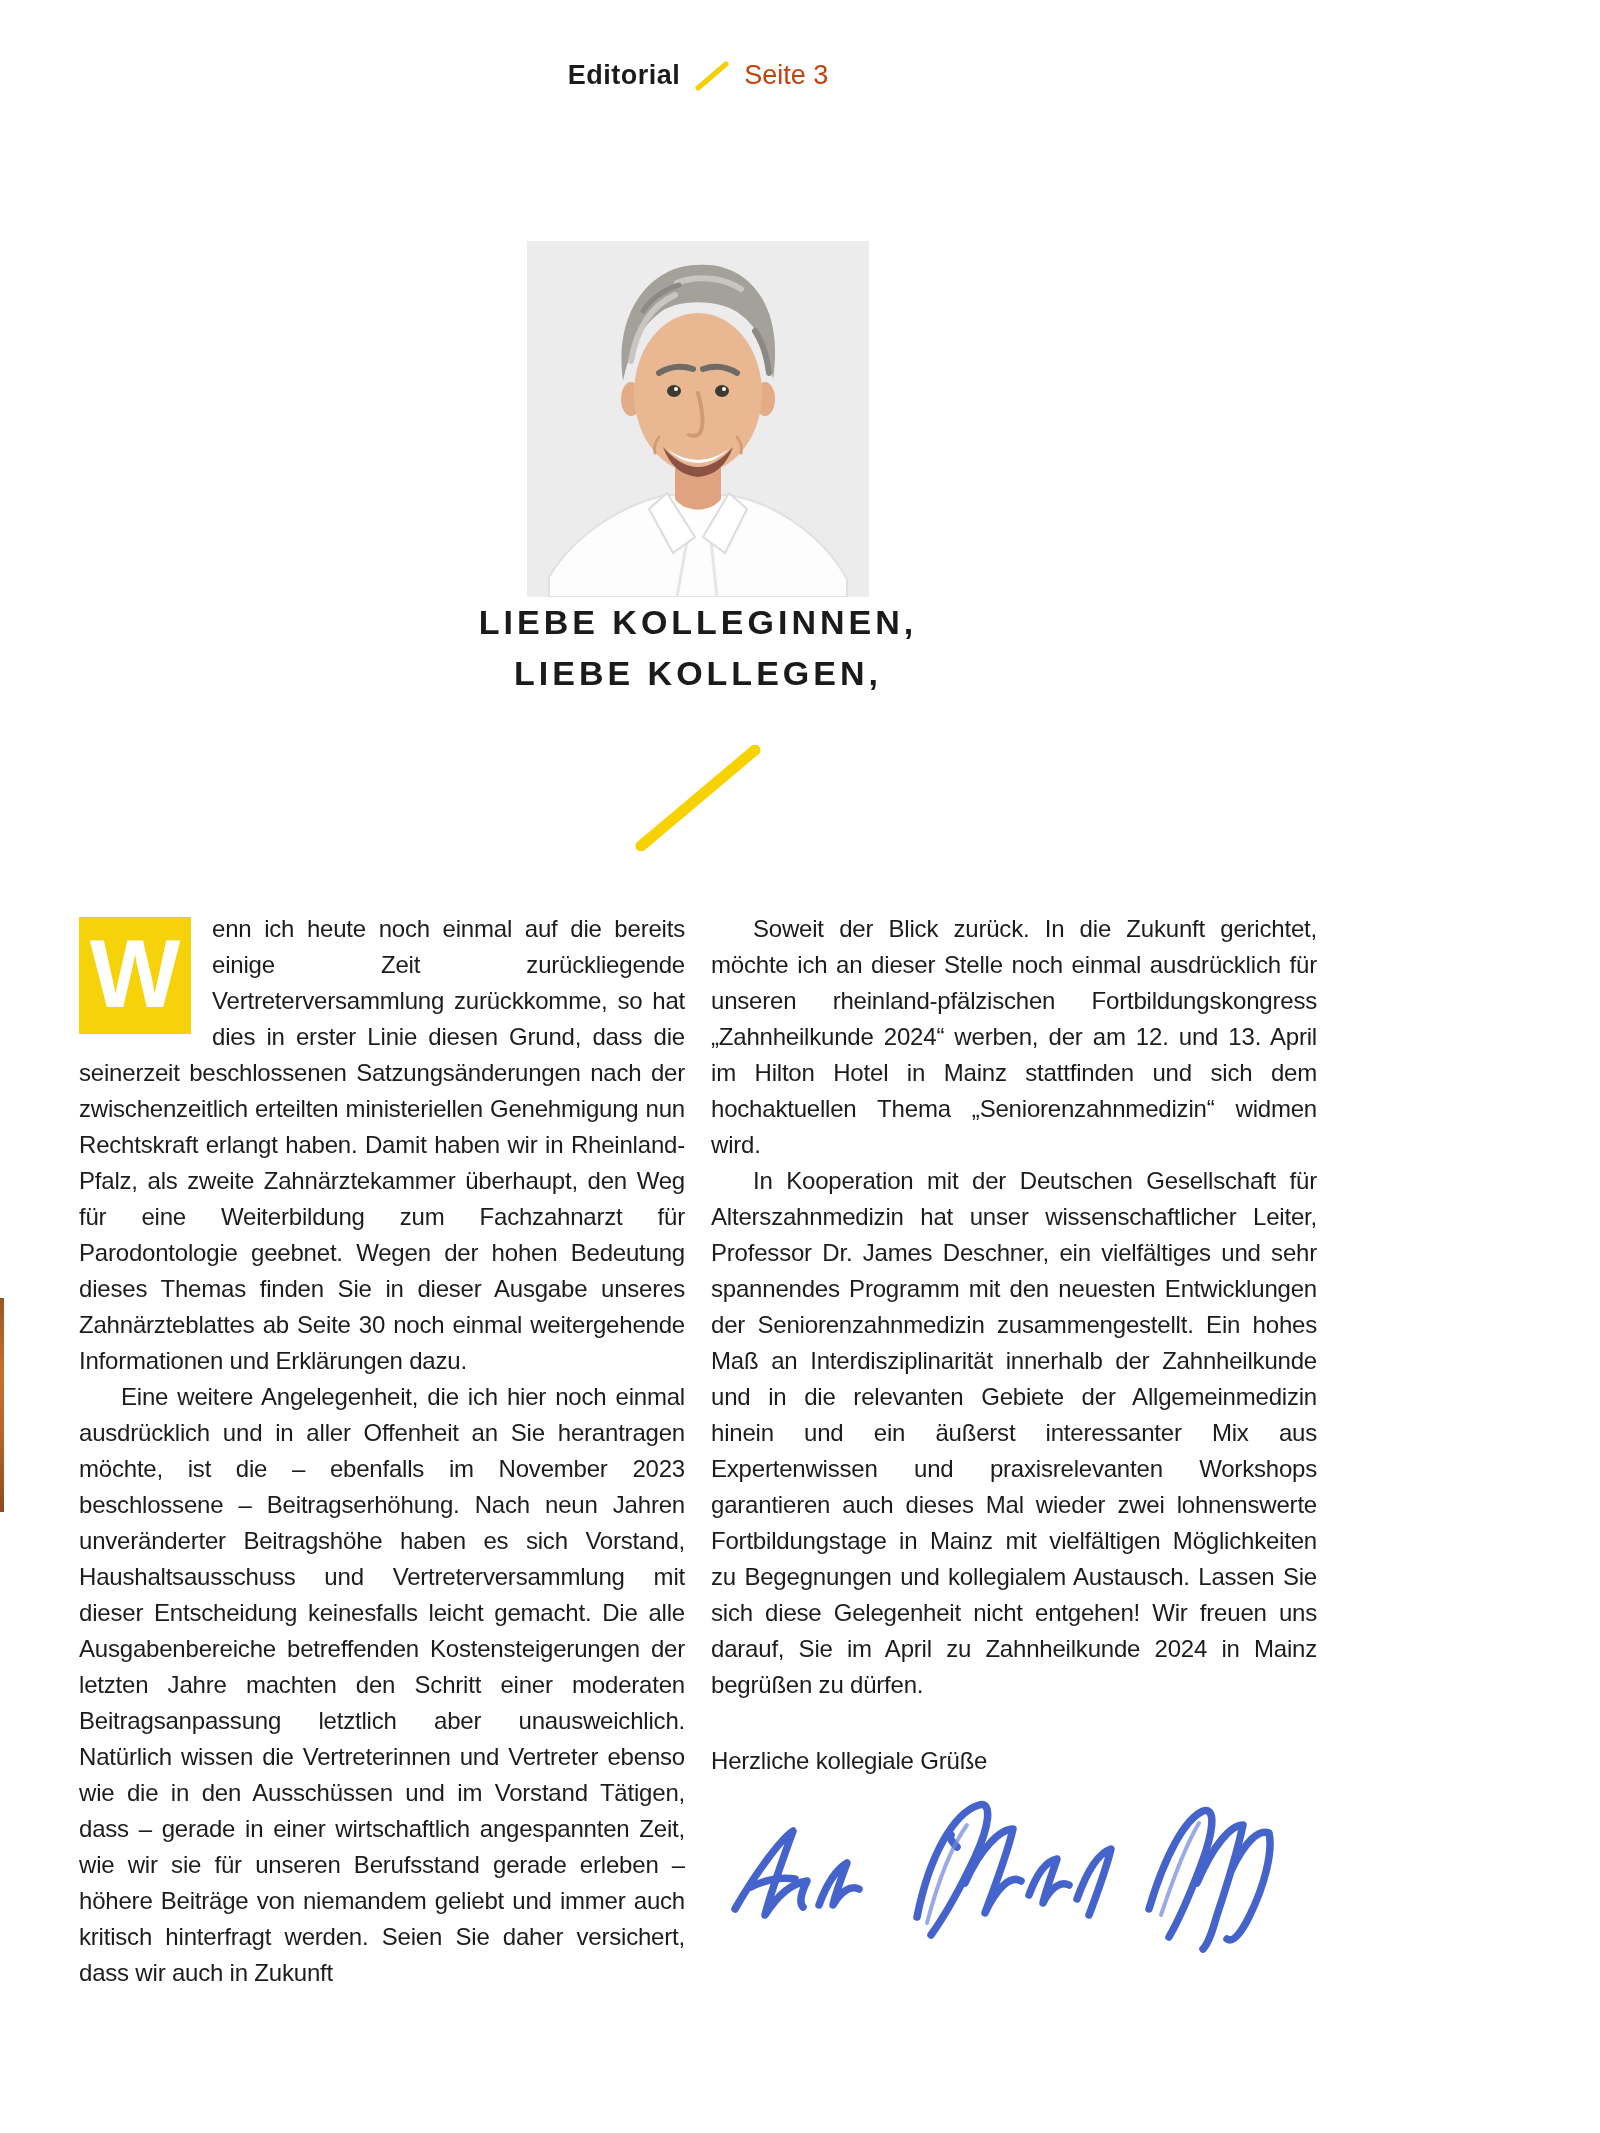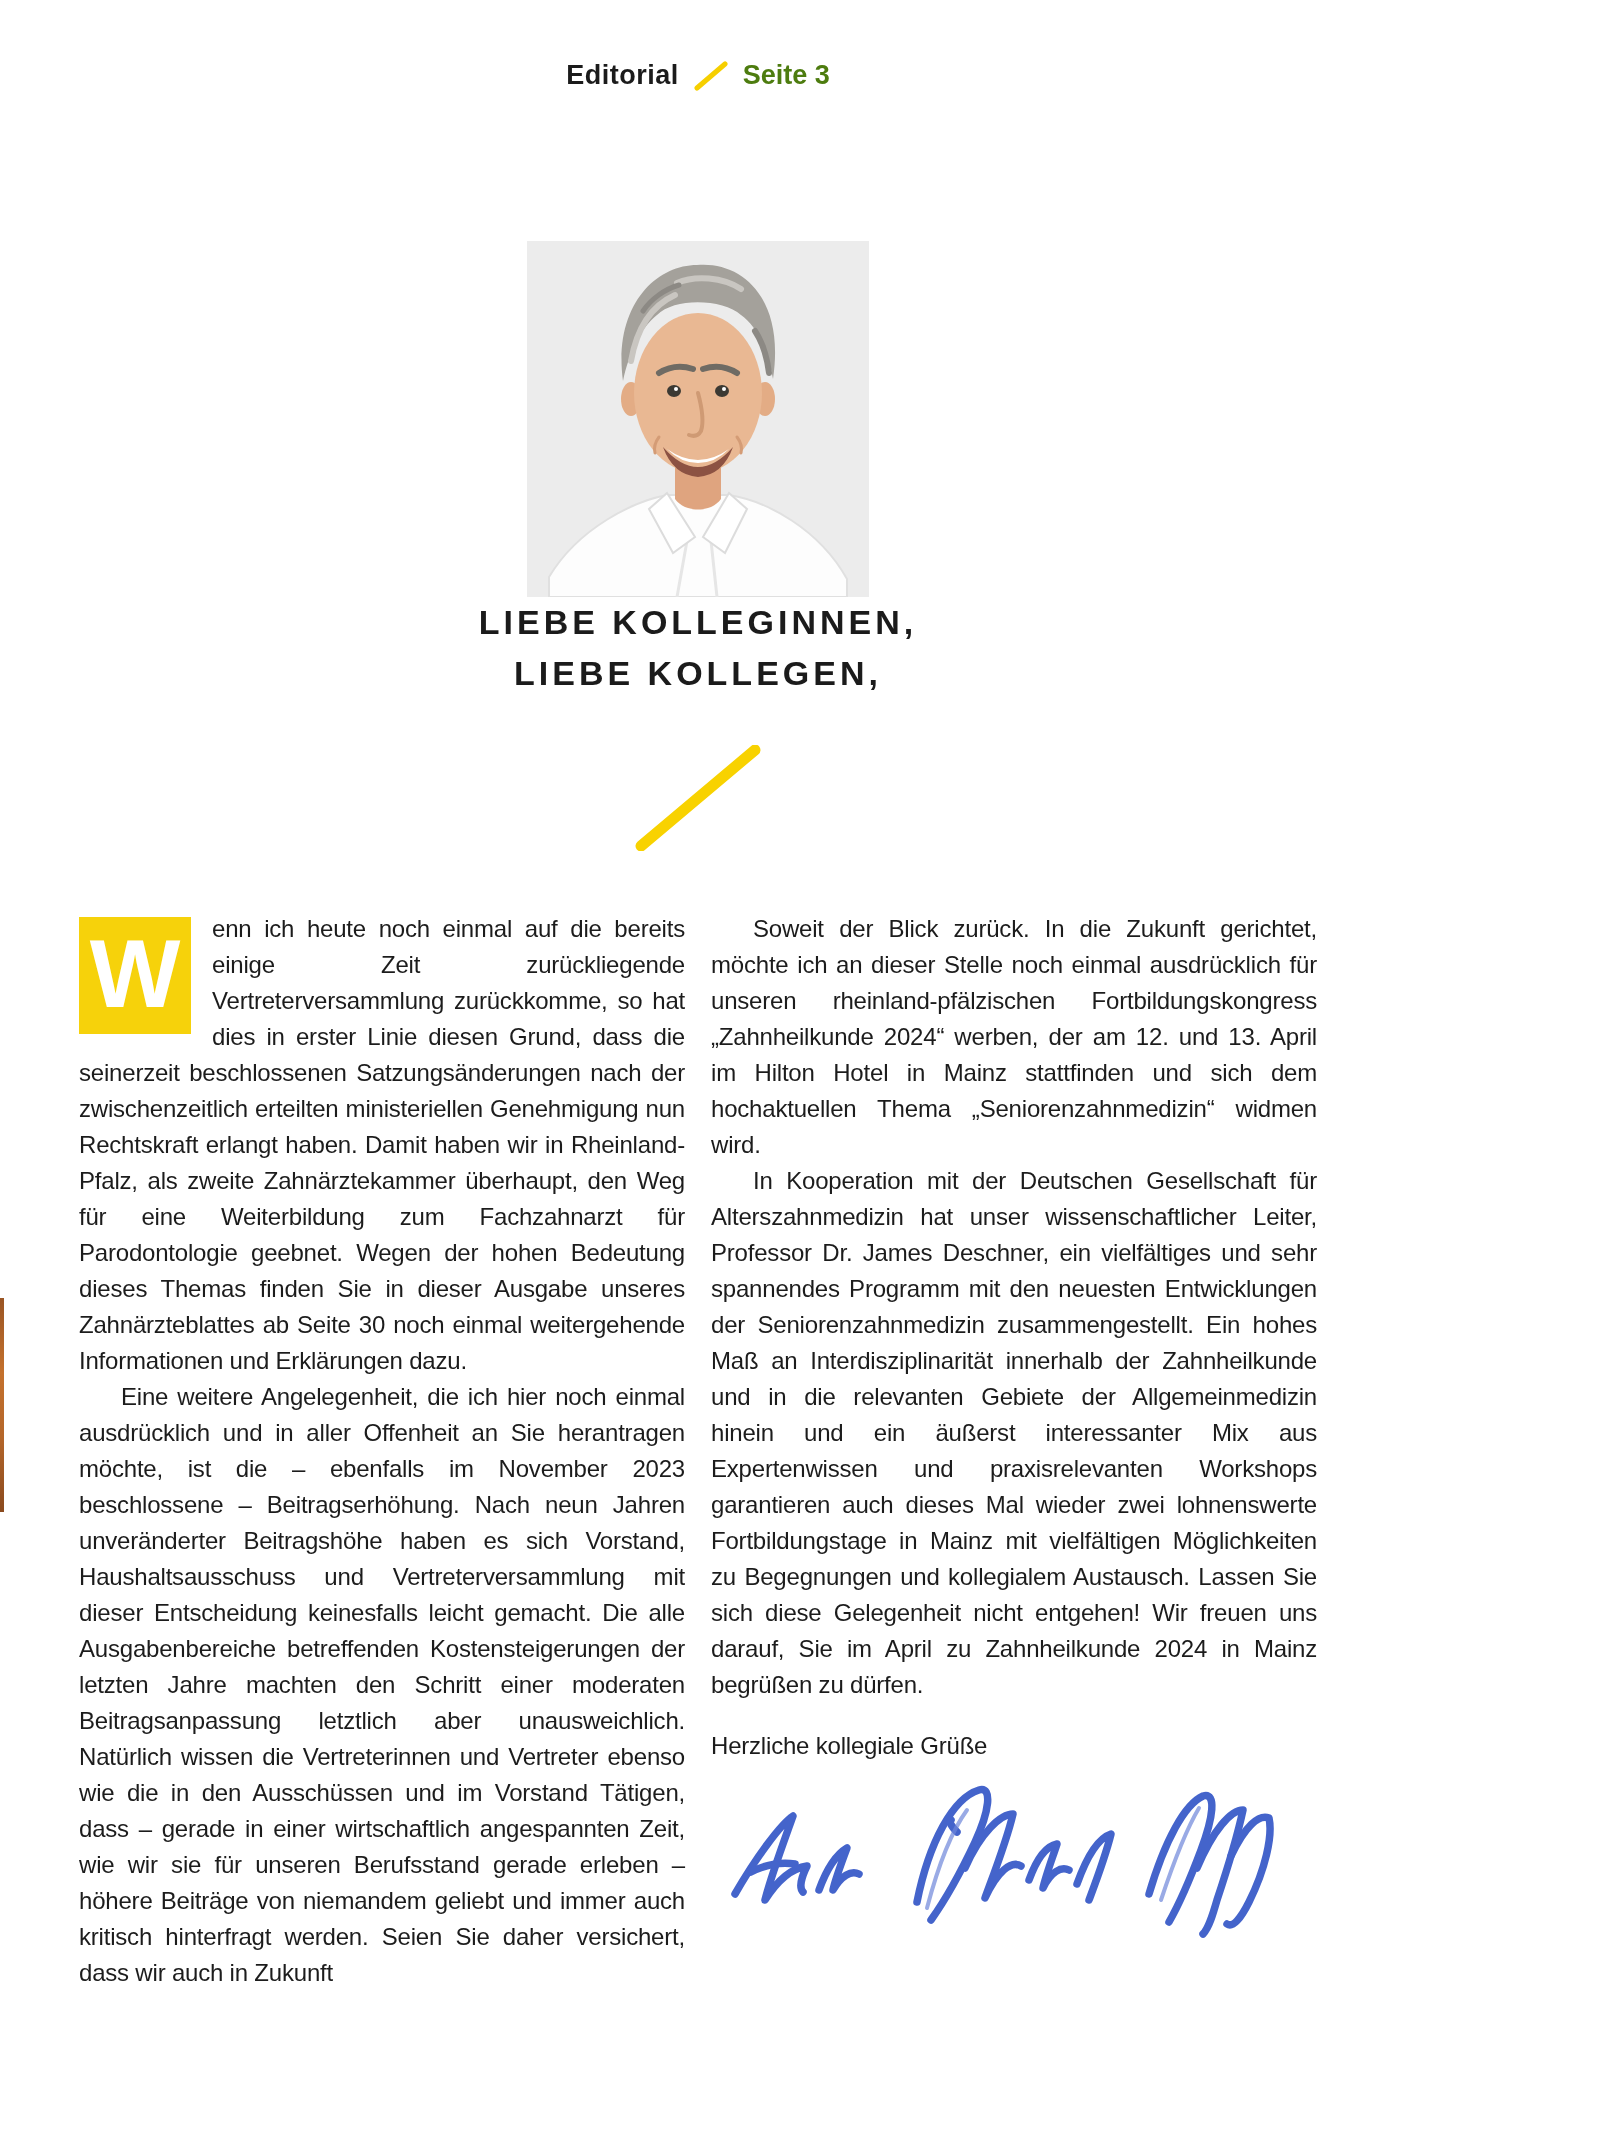--- a/index.html
+++ b/index.html
@@ -14,21 +14,21 @@
   .page { position: relative; width: 1396px; height: 2133px; }
 
   
   .runhead {
     padding-top: 60px;
     display: flex; justify-content: center; align-items: center;
     gap: 14px;
     font-size: 27px;
   }
   .runhead .section { font-weight: 700; letter-spacing: .5px; }
-  .runhead .pageno { font-weight: 700; color: #4d7c0f; }
+  .runhead .pageno { font-weight: 400; color: #c2410c; }
   .runhead svg { display: block; }
 
   
   .portrait-wrap {
     width: 342px; height: 356px;
     margin: 150px auto 0 auto;
   }
   .portrait-wrap svg { display: block; width: 100%; height: 100%; }
 
   
@@ -74,21 +74,21 @@
   }
   .dropcap-box span {
     color: #ffffff;
     font-weight: 700;
     font-size: 96px;
     line-height: 1;
     transform: translateY(-2px);
   }
 
   .closing-line {
-    margin-top: 25px;
+    margin-top: 40px;
     font-size: 24px;
     line-height: 36px;
     text-align: right;
   }
 
   .signature-wrap {
     margin-top: 8px;
     margin-left: 10px;
     width: 560px; height: 170px;
   }

